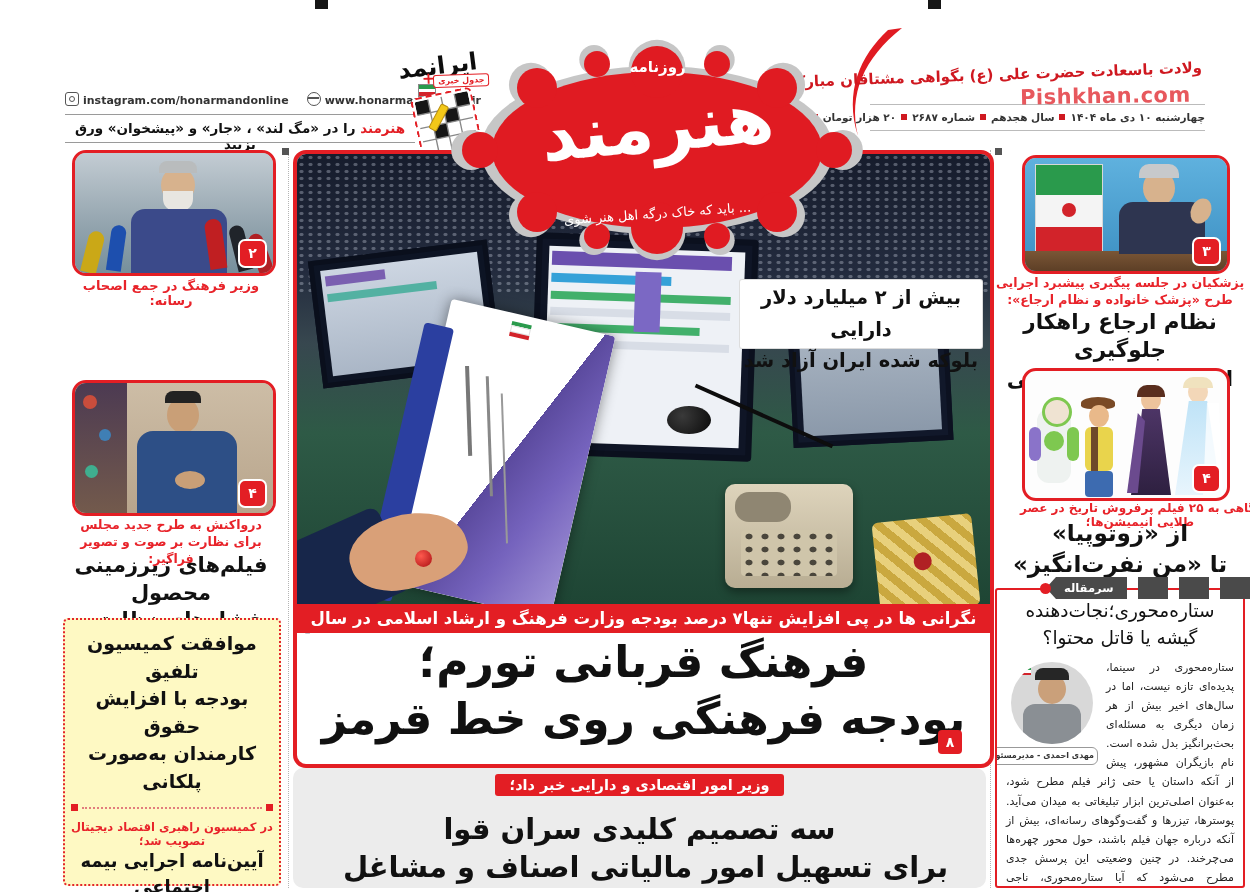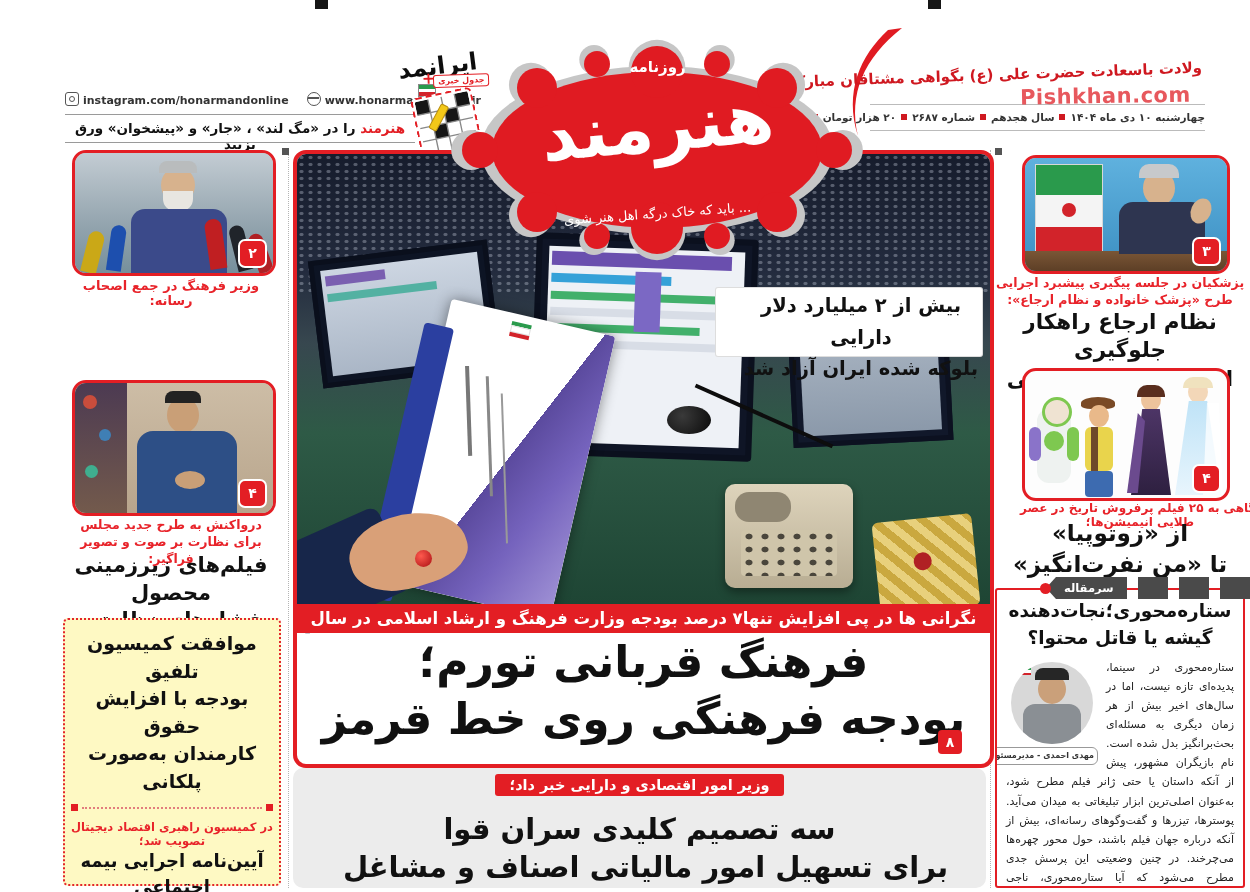--- a/index.html
+++ b/index.html
@@ -43,21 +43,21 @@
   .divider{display:flex;align-items:center;margin:9px 2px;}
   .briefs{border:2px dotted #e3252b;border-radius:5px;background:#fef9c3;}
   
   .mainbox{border:4px solid #e31e24;border-radius:13px;overflow:hidden;background:#fff;}
   .mstrip{position:absolute;left:0;right:0;background:#e31e24;color:#fff;font-weight:900;text-align:center;}
   .notebox{position:absolute;background:#fff;color:#111;font-weight:900;text-align:center;border-radius:2px;box-shadow:0 0 0 1px #ddd;}
   .graybox{background:#ececec;border-radius:10px;text-align:center;}
   .pill{display:inline-block;background:#e31e24;color:#fff;font-weight:900;font-size:14.5px;padding:3px 14px;border-radius:3px;}
   
   .edit-box{border:2px solid #e31e24;border-radius:3px;background:#fff;overflow:hidden;}
-  .edit-title{font-weight:700;font-size:18.5px;color:#111;text-align:center;line-height:1.45;margin:8px 4px 6px;}
+  .edit-title{font-weight:400;font-size:18.5px;color:#111;text-align:center;line-height:1.45;margin:8px 4px 6px;}
   .edit-body{font-size:11px;line-height:1.74;color:#222;text-align:justify;padding:0 9px;}
   .portrait{float:left;width:92px;margin:4px 8px 2px 0;text-align:center;}
   .pcircle{width:82px;height:82px;border-radius:50%;background:#d8d8d8;margin:0 auto;position:relative;overflow:hidden;}
   .pcap{font-size:8px;border:1px solid #999;border-radius:6px;padding:1px 3px;margin-top:3px;color:#333;font-weight:bold;white-space:nowrap;}
   .decorow{display:flex;align-items:center;direction:ltr;}
   .deco-dot{width:11px;height:11px;border-radius:50%;background:#e31e24;margin-right:-5px;z-index:2;}
   .deco-tab{background:#4a4a4a;color:#fff;font-size:11.5px;font-weight:bold;height:22px;line-height:22px;padding:0 14px 0 18px;clip-path:polygon(10px 0,100% 0,100% 100%,10px 100%,0 50%);}
   .deco-sq{width:30px;height:22px;background:#4a4a4a;margin-left:11px;}
   .vdots{border-left:1px dotted #b5b5b5;width:0;}
   
@@ -265,21 +265,21 @@
       <div class="ph round" style="left:370px;top:252px;width:44px;height:28px;background:radial-gradient(circle at 35% 35%,#3a3a3a,#090909);"></div>
 
       <div class="ph" style="left:428px;top:330px;width:128px;height:104px;background:linear-gradient(180deg,#ded4bc,#b8ad93);border-radius:10px;box-shadow:0 4px 10px rgba(0,0,0,.4);">
         <div class="ph" style="left:10px;top:8px;width:56px;height:30px;background:#8f8672;border-radius:14px;"></div>
         <div class="ph" style="left:16px;top:46px;width:96px;height:46px;background-image:radial-gradient(#4a463c 3px,transparent 4px);background-size:16px 13px;background-color:#cfc5aa;border-radius:4px;"></div>
       </div>
       <div class="ph" style="right:14px;bottom:-6px;width:100px;height:92px;background:repeating-linear-gradient(45deg,#caa83f 0 8px,#e8d07c 8px 16px);border-radius:6px;transform:rotate(-6deg);">
         <div class="ph round" style="left:38px;top:34px;width:18px;height:18px;background:#b02024;"></div>
       </div>
 
-      <div class="notebox" style="right:8px;top:134px;width:242px;height:66px;font-size:19.5px;line-height:1.62;padding-top:2px;padding-left:24px;">
+      <div class="notebox" style="right:8px;top:126px;width:242px;height:66px;font-size:19.5px;line-height:1.62;padding-top:2px;">
         <div>بیش از ۲ میلیارد دلار دارایی</div>
         <div>بلوکه شده ایران آزاد شد</div>
       </div>
     </div>
 
     <div class="mstrip" style="top:450px;height:29px;font-size:16.5px;line-height:29px;">نگرانی ها در پی افزایش تنها۷ درصد بودجه وزارت فرهنگ و ارشاد اسلامی در سال ۱۴۰۵؛</div>
 
     <div class="hline" style="position:absolute;left:0;right:0;top:486px;font-size:44px;line-height:1.0;">فرهنگ قربانی تورم؛</div>
     <div class="hline" style="position:absolute;left:0;right:0;top:543px;font-size:44px;line-height:1.0;">بودجه فرهنگی روی خط قرمز</div>
     <div style="position:absolute;right:28px;bottom:10px;width:24px;height:24px;background:#e31e24;color:#fff;font-weight:900;font-size:14px;line-height:24px;text-align:center;border-radius:4px;">۸</div>

